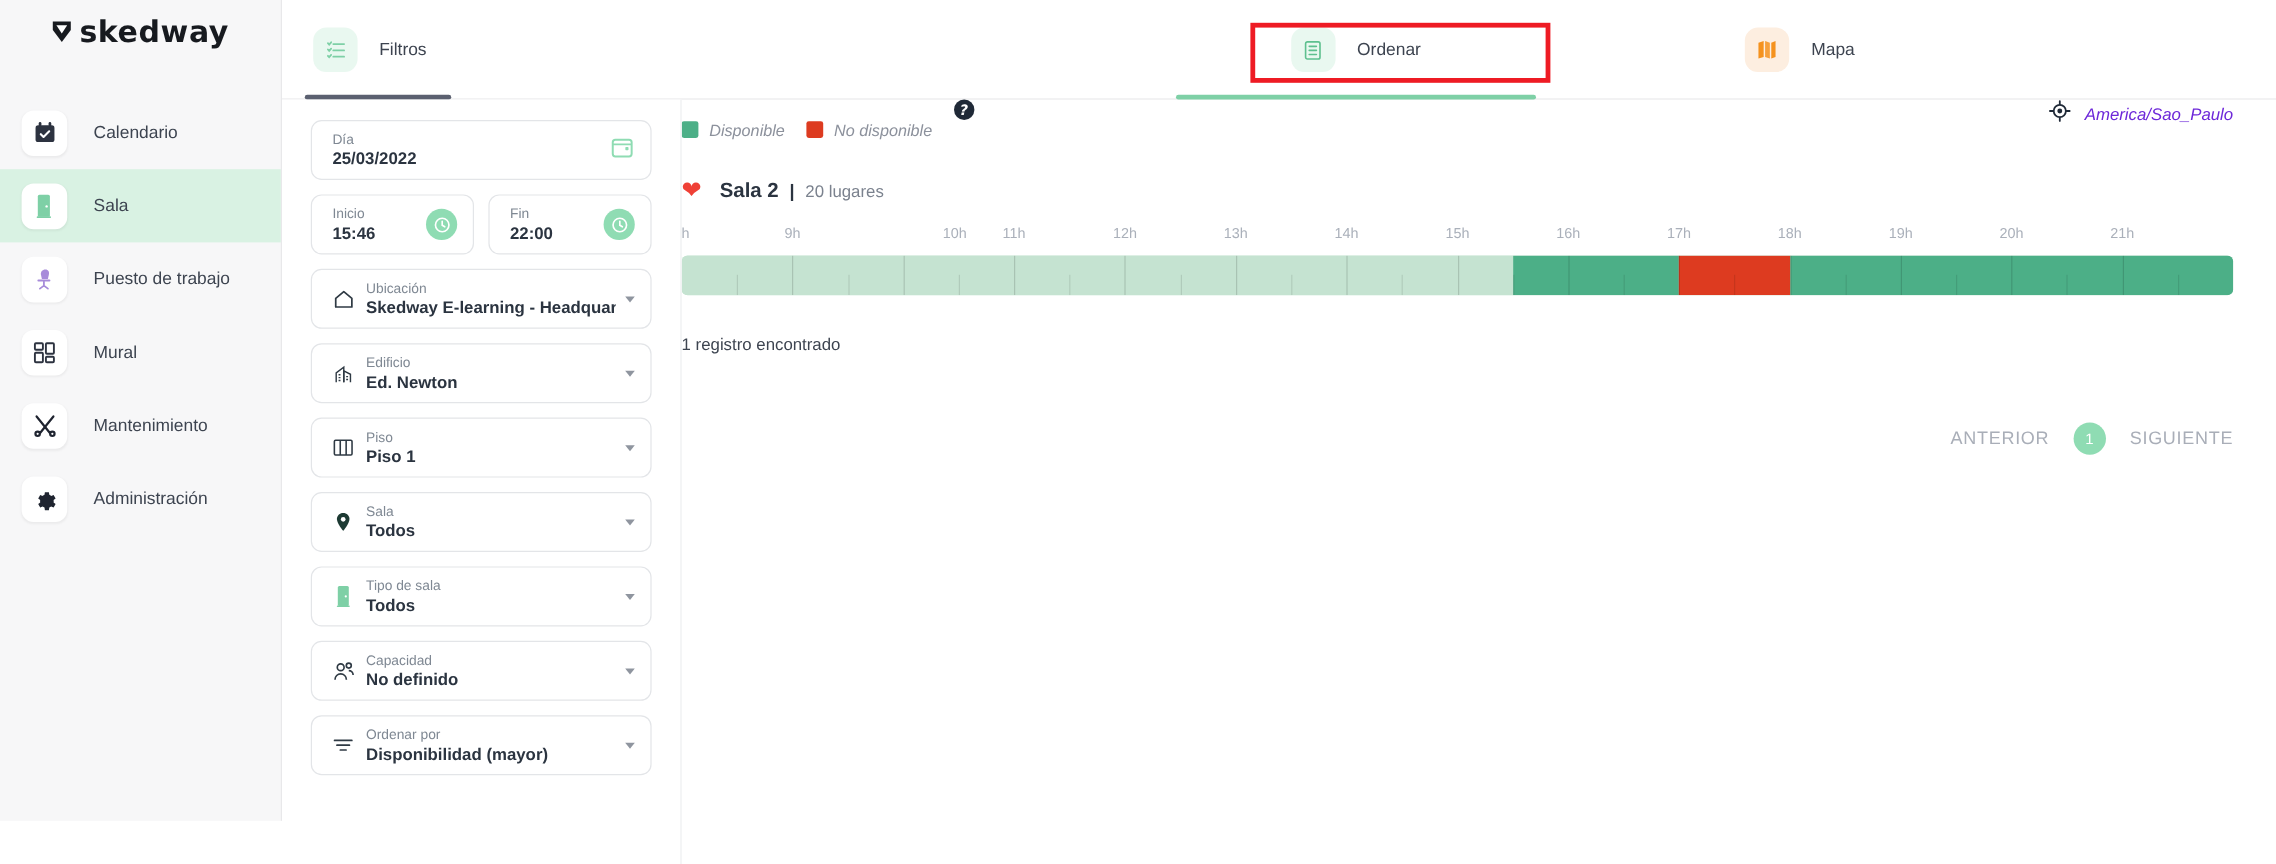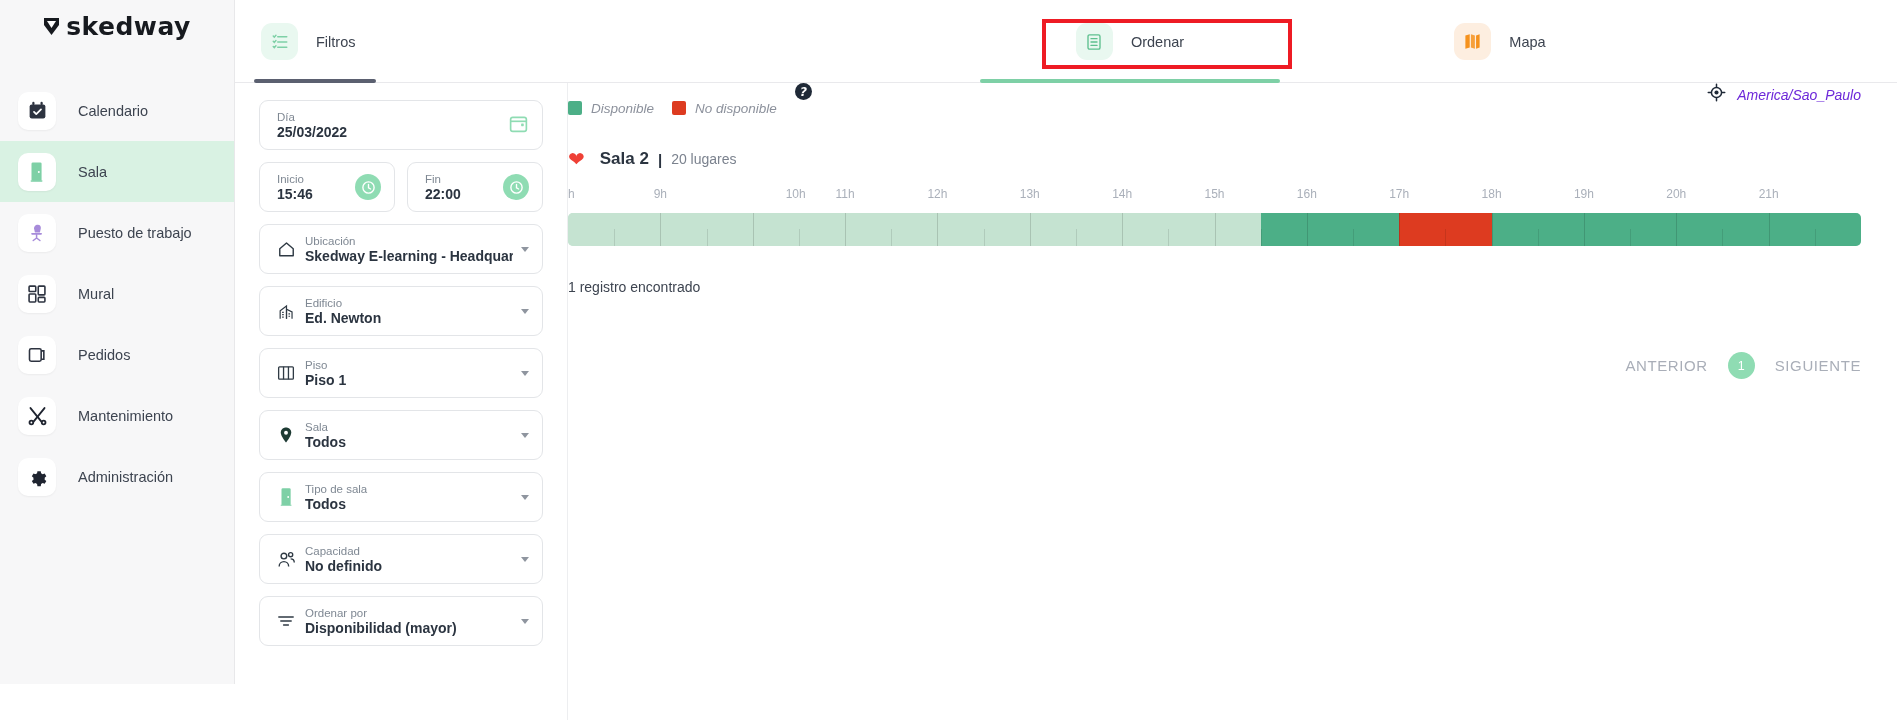--- a/index.html
+++ b/index.html
@@ -200,29 +200,20 @@
           <svg width="20" height="20" viewBox="0 0 24 24" fill="none" stroke="#2d3340" stroke-width="1.9">
               <rect x="2.5" y="2.5" width="8" height="6.5" rx="1"></rect>
               <rect x="13.5" y="2.5" width="8" height="10.5" rx="1"></rect>
               <rect x="2.5" y="12" width="8" height="9.5" rx="1"></rect>
               <rect x="13.5" y="16" width="8" height="5.5" rx="1"></rect>
             </svg>
         </span>
         <span class="nav-label">Mural</span>
       </div>
 
-      <div class="nav-item">
-        <span class="nav-icon">
-          <svg width="20" height="20" viewBox="0 0 24 24" fill="none" stroke="#2d3340" stroke-width="1.9">
-              <rect x="3" y="4.5" width="14" height="15" rx="2"></rect>
-              <path d="M17 7 h3.2 v10 H17"></path>
-            </svg>
-        </span>
-        <span class="nav-label">Pedidos</span>
-      </div>
 
       <div class="nav-item">
         <span class="nav-icon">
           <svg width="21" height="21" viewBox="0 0 24 24" fill="none" stroke="#1f2430" stroke-width="2.1" stroke-linecap="round">
               <path d="M4 3.5 L16.5 19"></path>
               <path d="M20 3.5 L7.5 19"></path>
               <circle cx="5" cy="20" r="2.1"></circle>
               <circle cx="19" cy="20" r="2.1"></circle>
             </svg>
         </span>

